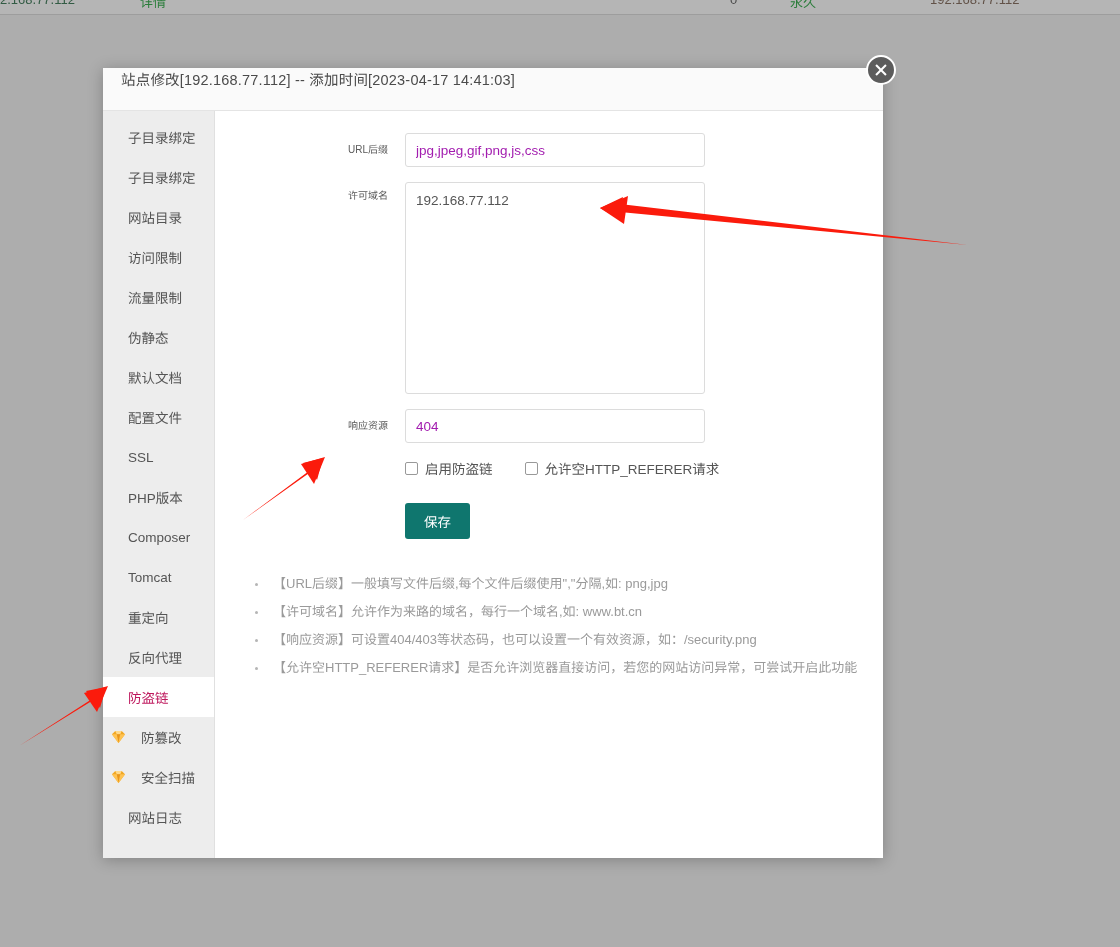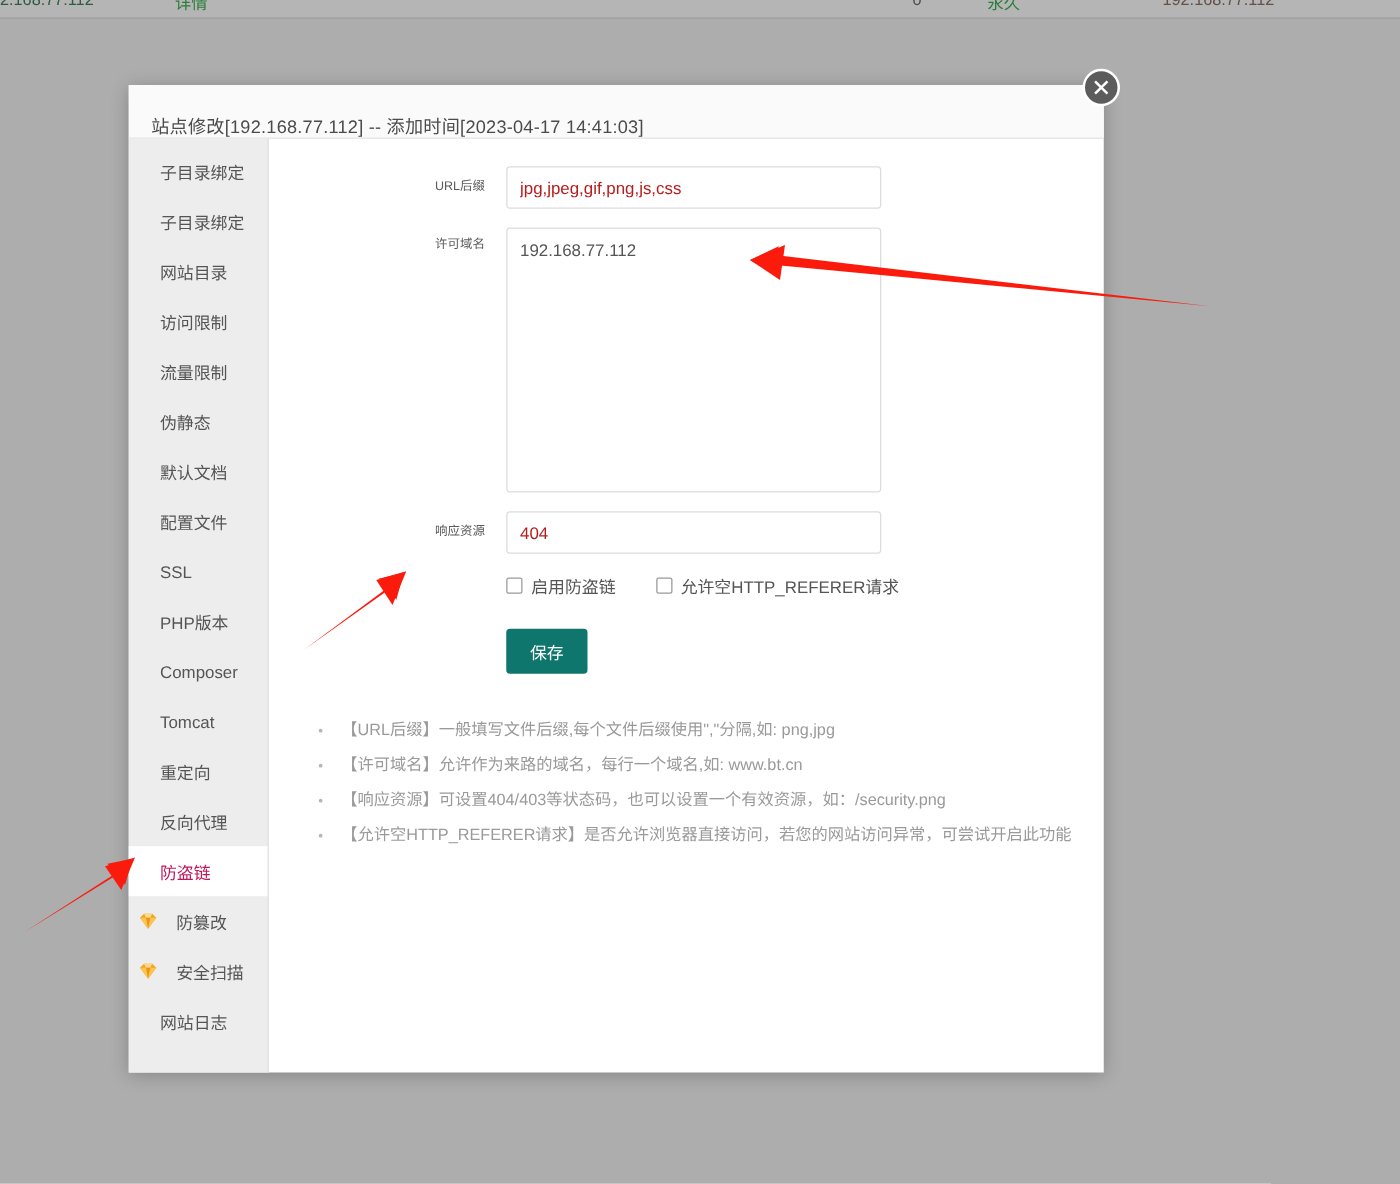--- a/index.html
+++ b/index.html
@@ -71,21 +71,21 @@
     width: 780px;
     height: 790px;
     background: #ffffff;
     box-shadow: 0 2px 14px rgba(0,0,0,0.25);
   }
   #modal-header {
     height: 43px;
     background: #fafafa;
     border-bottom: 1px solid #e4e4e4;
     display: flex;
-    align-items: flex-end;
+    align-items: flex-start;
     padding-left: 18px;
     box-sizing: border-box;
   }
   #modal-title {
     font-size: 14.5px;
     color: #4b4b4b;
     letter-spacing: 0.2px;
   }
   #close-btn {
     position: absolute;
@@ -177,21 +177,21 @@
     white-space: nowrap;
   }
   .text-input {
     width: 300px;
     height: 34px;
     border: 1px solid #dcdcdc;
     border-radius: 3px;
     box-sizing: border-box;
     padding: 16px 10px;
     font-size: 13.5px;
-    color: #b91c1c;
+    color: #a21caf;
     font-family: "Liberation Sans", "DejaVu Sans", sans-serif;
     background: #fff;
     outline: none;
   }
   .text-area {
     width: 300px;
     height: 212px;
     border: 1px solid #dcdcdc;
     border-radius: 3px;
     box-sizing: border-box;

